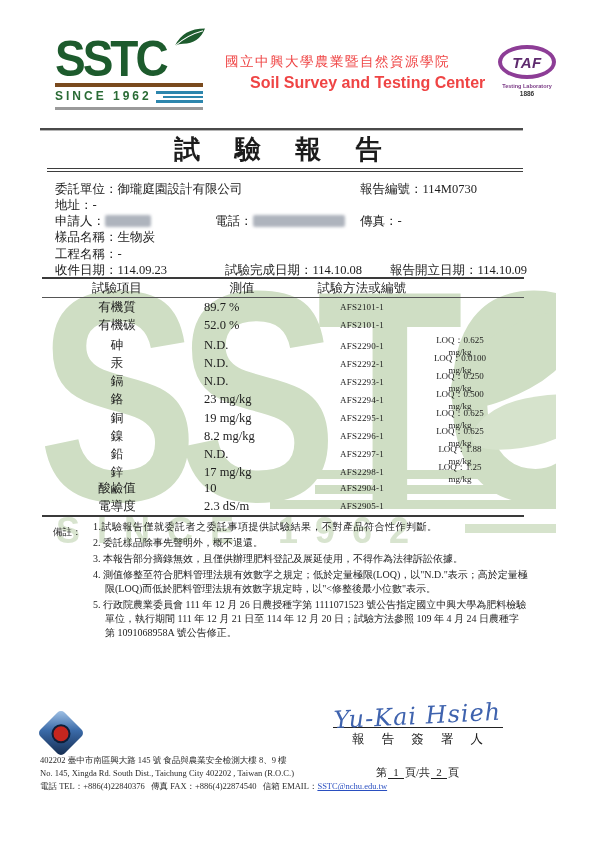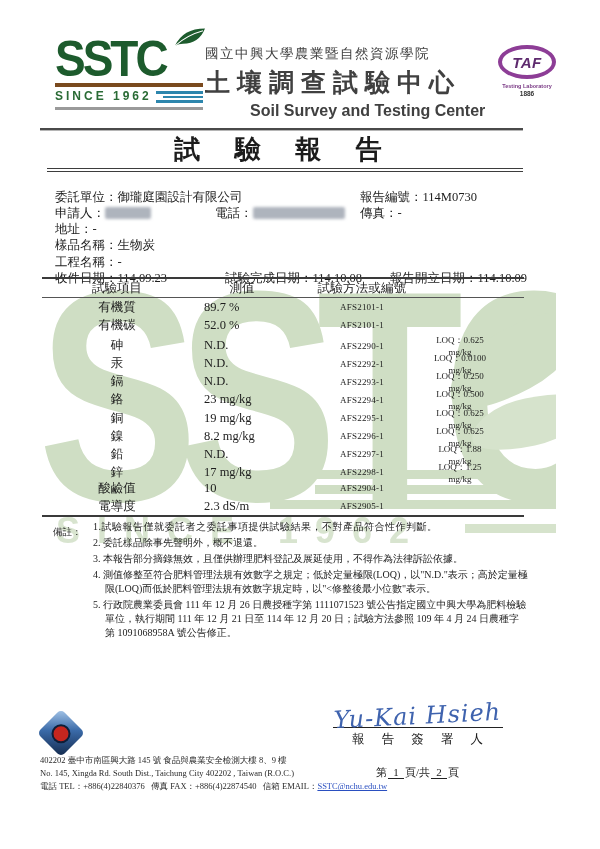--- a/index.html
+++ b/index.html
@@ -14,41 +14,41 @@
   .sstc-brown-bar { height:4px; background:#7a4a1e; margin-top:3px; }
   .sstc-since-row { display:flex; align-items:flex-start; margin-top:2px; }
   .sstc-since { font-family:"Liberation Sans",sans-serif; font-weight:bold; font-size:12px; letter-spacing:3px; color:#2a6b35; white-space:nowrap; }
   .sstc-blue { flex:1; margin-left:4px; padding-top:2px; }
   .sstc-blue i { display:block; height:2.5px; background:#2d86ad; margin-bottom:2px; }
   .sstc-blue i:nth-child(1){ width:100%; }
   .sstc-blue i:nth-child(2){ width:85%; margin-left:15%; }
   .sstc-blue i:nth-child(3){ width:100%; }
   .sstc-gray-bar { height:3px; background:#9a9a9a; margin-top:2px; }
 
-  .center-block { position:absolute; left:205px; top:12px; width:265px; color:#404040; }
+  .center-block { position:absolute; left:205px; top:20px; width:265px; color:#ef4444;text-align:center; }
   .college-line { font-size:13.5px; letter-spacing:1.5px; white-space:nowrap; }
   .center-zh { font-size:25px; font-weight:bold; letter-spacing:7px; margin-top:3px; white-space:nowrap; }
   .center-en { font-family:"Liberation Sans",sans-serif; font-size:16px; font-weight:bold; margin-top:3px; white-space:nowrap;margin-left:45px; }
 
   .taf { position:absolute; left:487px; top:12px; width:80px; text-align:center; }
   .taf-ellipse { width:58px; height:34px; margin:0 auto; border:4px solid #8d3d96; border-radius:50%; display:flex; align-items:center; justify-content:center;text-align:center; }
   .taf-name { font-family:"Liberation Sans",sans-serif; font-weight:bold; font-style:italic; font-size:15px; color:#5e2a6e; letter-spacing:0.5px; }
   .taf-line1 { font-family:"Liberation Sans",sans-serif; font-size:5.5px; font-weight:bold; color:#7a3a85; margin-top:4px; }
   .taf-line2 { font-family:"Liberation Sans",sans-serif; font-size:6.5px; font-weight:bold; color:#333; margin-top:1px; }
 
   .header-rule { margin:0 33px 0 40px; border-top:2px solid #4a4a4a; border-bottom:1px solid #b5b5b5; height:3px; }
 
   
   .report-title { text-align:center; font-size:26px; font-weight:bold; letter-spacing:14px; margin-top:4px; line-height:1.15; text-indent:14px; }
   .title-rule { margin:3px 33px 0 47px; height:4px; border-top:1.3px solid #3d3d3d; border-bottom:1.3px solid #3d3d3d; }
 
   
   .info { margin:5px 30px 0 55px; font-size:12.5px; }
   .irow { position:relative; height:16.2px; }
-  .irow span.fld { position:absolute; top:12px; white-space:nowrap; }
+  .irow span.fld { position:absolute; top:4px; white-space:nowrap; }
   .p0 { left:0; } .p160 { left:160px; } .p170 { left:170px; } .p305 { left:305px; } .p335 { left:335px; }
   .redact { display:inline-block; height:12px; background:#aeb4bd; filter:blur(1.6px); border-radius:2px; vertical-align:-2px; }
   .redact.w1 { width:46px; } .redact.w2 { width:92px; }
 
   
   .watermark { position:absolute; left:0; top:288px; width:600px; height:278px; overflow:hidden; z-index:0; pointer-events:none; }
   .wm-sstc { position:absolute; left:38px; top:-42px; font-family:"Liberation Sans",sans-serif; font-weight:bold; font-size:300px; line-height:1; letter-spacing:-26px; color:#cfdec4; transform:scaleX(0.80); transform-origin:left top; }
   .wm-leaf1 { position:absolute; left:440px; top:40px; width:150px; height:64px; background:#cfdec4; border-radius:50% 50% 50% 50% / 65% 35% 65% 35%; transform:rotate(-28deg); }
   .wm-leaf2 { position:absolute; left:470px; top:110px; width:120px; height:48px; background:#d6e3cc; border-radius:50% 50% 50% 50% / 65% 35% 65% 35%; transform:rotate(-12deg); }
   .wm-bar { position:absolute; background:#cfdec4; height:9px; }
@@ -116,21 +116,20 @@
             <i></i>
             <i></i>
             <i></i>
           </span>
       </div>
       <div class="sstc-gray-bar"></div>
     </div>
 
     <div class="center-block">
       <div class="college-line">國立中興大學農業暨自然資源學院</div>
-      <div class="center-zh">土壤調查試驗中心</div>
       <div class="center-en">Soil Survey and Testing Center</div>
     </div>
 
     <div class="taf">
       <div class="taf-ellipse">
         <span class="taf-name">TAF</span>
       </div>
       <div class="taf-line1">Testing Laboratory</div>
       <div class="taf-line2">1886</div>
     </div>
@@ -139,26 +138,26 @@
 
   <div class="report-title">試 驗 報 告</div>
   <div class="title-rule"></div>
 
   <div class="info">
     <div class="irow">
       <span class="fld p0"><span>委託單位：</span><span>御瓏庭園設計有限公司</span></span>
       <span class="fld p305"><span>報告編號：</span><span>114M0730</span></span>
     </div>
     <div class="irow">
+      <span class="fld p0"><span>地址：</span><span>-</span></span>
+    </div>
+    <div class="irow">
       <span class="fld p0"><span>申請人：</span><span class="redact w1"></span></span>
       <span class="fld p160"><span>電話：</span><span class="redact w2"></span></span>
       <span class="fld p305"><span>傳真：</span><span>-</span></span>
-    </div>
-    <div class="irow">
-      <span class="fld p0"><span>地址：</span><span>-</span></span>
     </div>
     <div class="irow">
       <span class="fld p0"><span>樣品名稱：</span><span>生物炭</span></span>
     </div>
     <div class="irow">
       <span class="fld p0"><span>工程名稱：</span><span>-</span></span>
     </div>
     <div class="irow">
       <span class="fld p0"><span>收件日期：</span><span>114.09.23</span></span>
       <span class="fld p170"><span>試驗完成日期：</span><span>114.10.08</span></span>

